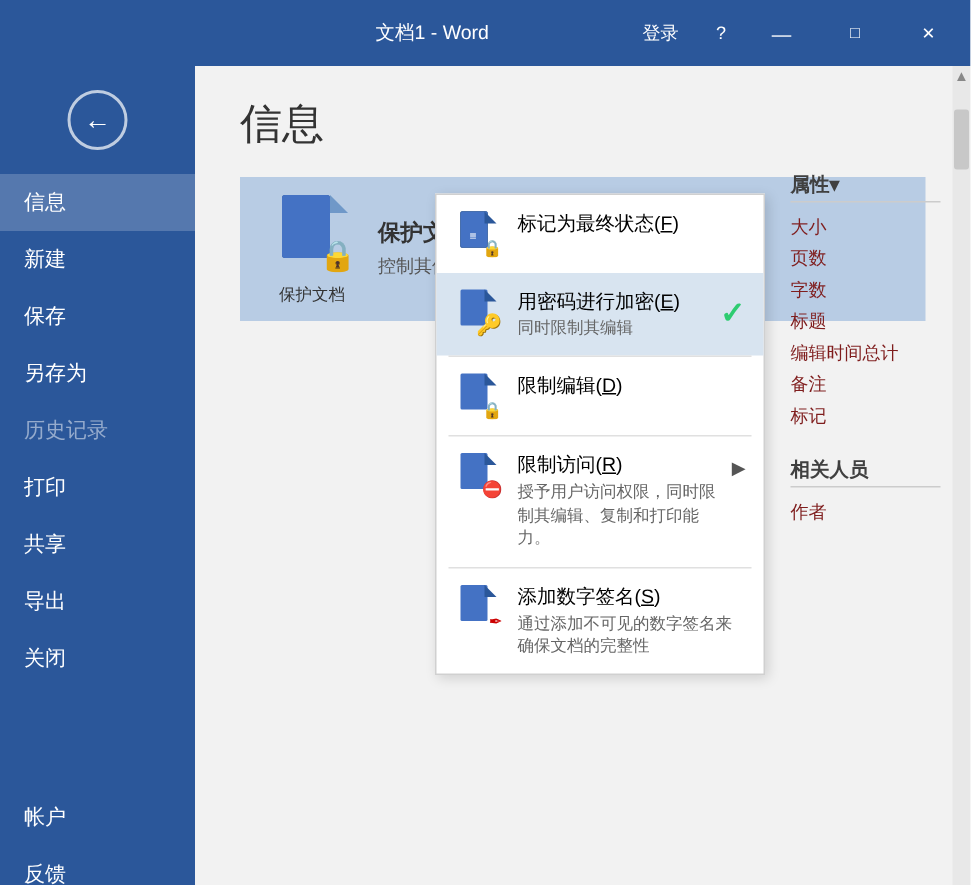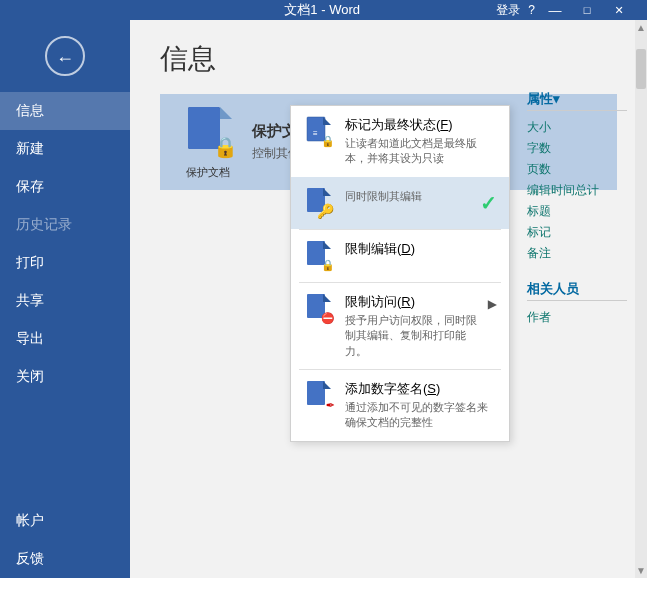--- a/index.html
+++ b/index.html
@@ -7,21 +7,21 @@
       width: 647px;
       height: 590px;
       font-family: 'Microsoft YaHei', 'SimHei', sans-serif;
       overflow: hidden;
       background: #fff;
     }
 
     
     .title-bar {
       background: #2b579a;
-      height: 20px;
+      height: 44px;
       display: flex;
       align-items: center;
       justify-content: space-between;
       padding: 0 8px;
       color: white;
       font-size: 12px;
     }
 
     
     .main-layout {
@@ -189,65 +189,66 @@
       top: 70px;
       width: 100px;
       font-size: 12px;
       color: #333;
     }
     .right-panel-section {
       margin-bottom: 16px;
     }
     .right-panel-header {
       font-weight: bold;
-      color: #0369a1;
+      color: #404040;
       margin-bottom: 6px;
       font-size: 13px;
       border-bottom: 1px solid #ccc;
       padding-bottom: 2px;
     }
     .right-panel-item {
       padding: 2px 0;
-      color: #0f766e;
+      color: #7f1d1d;
       font-size: 12px;
     }
 
     .menu-separator {
       height: 1px;
       background: #e0e0e0;
       margin: 0 8px;
     }
   </style>
 </head>
 <body>
 
 <div class="title-bar">
     <div style="width:140px;display:flex;align-items:center;gap:8px;padding-left:8px;">
     </div>
     <div style="flex:1;text-align:center;font-size:13px;">文档1 - Word</div>
-    <div style="display:flex;align-items:center;gap:8px;padding-right:8px;">
+    <div style="display:flex;align-items:center;gap:25px;padding-right:8px;">
       <span style="font-size:12px;cursor:pointer;">登录</span>
       <span style="font-size:12px;cursor:pointer;">?</span>
       <div style="width:24px;height:18px;display:flex;align-items:center;justify-content:center;cursor:pointer;font-size:13px;">—</div>
       <div style="width:24px;height:18px;display:flex;align-items:center;justify-content:center;cursor:pointer;font-size:11px;">□</div>
       <div style="width:24px;height:18px;display:flex;align-items:center;justify-content:center;cursor:pointer;font-size:11px;">✕</div>
     </div>
   </div>
 
 <style>
   .title-bar { position: relative; }
 </style>
 
 <div class="main-layout">
 
   <div class="sidebar">
     <div class="back-btn">←</div>
     <div class="sidebar-item active">信息</div>
     <div class="sidebar-item">新建</div>
     <div class="sidebar-item">保存</div>
+    <div class="sidebar-item">另存为</div>
     <div class="sidebar-item disabled">历史记录</div>
     <div class="sidebar-item">打印</div>
     <div class="sidebar-item">共享</div>
     <div class="sidebar-item">导出</div>
     <div class="sidebar-item">关闭</div>
     <div class="sidebar-spacer"></div>
     <div class="sidebar-item">帐户</div>
     <div class="sidebar-item">反馈</div>
   </div>
 
@@ -294,33 +295,35 @@
             <path d="M18,1 L26,9 L18,9 Z" fill="#2b579a"></path>
             <rect x="2" y="1" width="18" height="24" rx="1" fill="none" stroke="#2b579a" stroke-width="0.5"></rect>
             <text x="8" y="20" font-size="8" fill="white">≡</text>
           </svg>
           <div style="position:absolute;bottom:0;right:0;font-size:11px;color:#c8a000;">🔒</div>
         </div>
         <div class="menu-item-content">
           <div class="menu-item-title">
             标记为最终状态(<span style="text-decoration:underline;">F</span>)
           </div>
-          <div class="menu-item-desc">让读者知道此文档是最终版本，并将其设为只读</div>
         </div>
       </div>
 
       <div class="menu-item highlighted">
         <div class="menu-item-icon">
           <svg width="28" height="32" viewBox="0 0 28 32">
             <rect x="2" y="1" width="18" height="24" rx="1" fill="#4472c4"></rect>
             <path d="M18,1 L26,9 L18,9 Z" fill="#2b579a"></path>
           </svg>
           <div style="position:absolute;bottom:0;right:0;font-size:14px;">🔑</div>
         </div>
         <div class="menu-item-content">
+          <div class="menu-item-title">
+            用密码进行加密(<span style="text-decoration:underline;">E</span>)
+          </div>
           <div class="menu-item-desc">同时限制其编辑</div>
         </div>
         <div class="check-mark">✓</div>
       </div>
 
       <div class="menu-separator"></div>
 
       <div class="menu-item">
         <div class="menu-item-icon">
           <svg width="28" height="32" viewBox="0 0 28 32">
@@ -372,26 +375,26 @@
           <div class="menu-item-desc">通过添加不可见的数字签名来确保文档的完整性</div>
         </div>
       </div>
 
     </div>
 
     <div class="right-panel">
       <div class="right-panel-section">
         <div class="right-panel-header">属性▾</div>
         <div class="right-panel-item">大小</div>
+        <div class="right-panel-item">页数</div>
         <div class="right-panel-item">字数</div>
-        <div class="right-panel-item">页数</div>
+        <div class="right-panel-item">标题</div>
         <div class="right-panel-item">编辑时间总计</div>
-        <div class="right-panel-item">标题</div>
+        <div class="right-panel-item">备注</div>
         <div class="right-panel-item">标记</div>
-        <div class="right-panel-item">备注</div>
       </div>
       <div class="right-panel-section">
         <div class="right-panel-header">相关人员</div>
         <div class="right-panel-item">作者</div>
       </div>
     </div>
 
   </div>
 </div>
 

